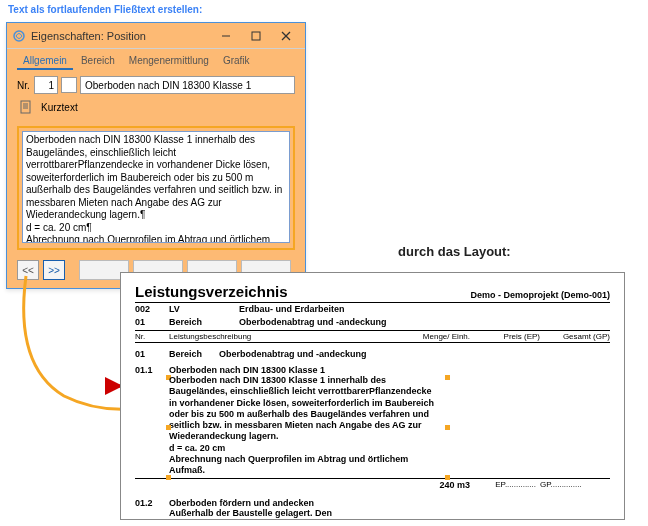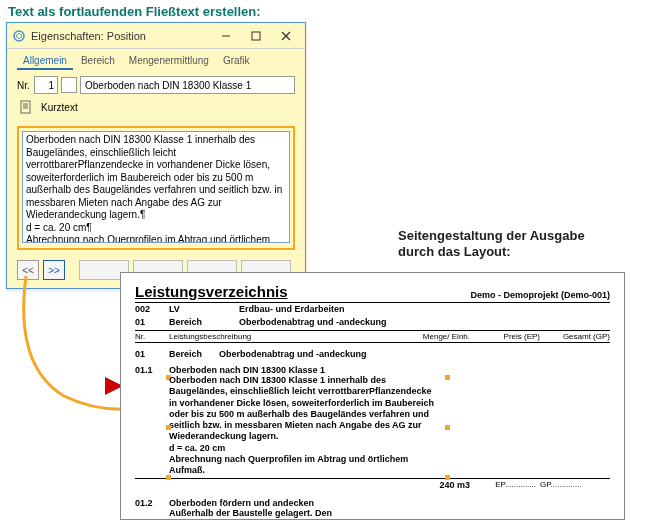--- a/index.html
+++ b/index.html
@@ -10,39 +10,39 @@
     height: 526px;
     font-family: "Segoe UI", Tahoma, sans-serif;
     font-size: 11px;
     background: #fff;
     position: relative;
     overflow: hidden;
   }
   .caption-top {
     position: absolute;
     top: 4px; left: 8px;
-    font-size: 13px;
+    font-size: 10px;
     font-weight: bold;
-    color: #0f766e;
+    color: #3b82f6;
   }
   .caption-right {
     position: absolute;
     top: 228px; left: 398px;
     font-size: 13px;
     font-weight: bold;
     color: #222;
     line-height: 1.2;
   }
   
   .dialog {
     position: absolute;
     top: 22px; left: 6px;
     width: 300px;
     border: 1px solid #4a90d9;
-    background: #fef9c3;
+    background: #fdba74;
     box-shadow: 0 2px 4px rgba(0,0,0,0.1);
   }
   .titlebar {
     height: 26px;
     display: flex;
     align-items: center;
     border-bottom: 1px solid #d0d0d0;
     padding: 0 4px;
     font-size: 11px;
     color: #333;
@@ -172,21 +172,21 @@
     background: #fff;
     padding: 10px 14px 8px 14px;
     overflow: hidden;
   }
   .lv-hdr {
     display: flex;
     align-items: flex-end;
     border-bottom: 1px solid #000;
     padding-bottom: 2px;
   }
-  .lv-title { font-size: 15px; font-weight: bold; flex: 1; text-decoration: underline; }
+  .lv-title { font-size: 15px; font-weight: bold; flex: 1; }
   .lv-proj { font-size: 9px; font-weight: bold; margin-left: 48px; }
   .lv-row {
     display: flex;
     font-size: 9px;
     line-height: 1.4;
   }
   .c1 { width: 34px; font-weight: bold; }
   .c2 { width: 70px; font-weight: bold; }
   .c3 { flex: 1; font-weight: bold; }
   .thead {
@@ -243,21 +243,21 @@
   .qty-row .v { width: 70px; text-align: right; font-weight: bold; }
   .qty-row .ep { width: 70px; text-align: right; padding-right: 4px; font-size:8px;}
   .qty-row .gp { width: 70px; padding-right: 4px; font-size:8px;}
 </style>
 </head>
 <body>
 
 <div class="caption-top">Text als fortlaufenden Fließtext erstellen:</div>
 
 <div class="caption-right">
-  <span>Seitengestaltung der Ausgabe</span><br>
+  <br>
   <span>durch das Layout:</span>
 </div>
 
 <div class="dialog">
   <div class="titlebar">
     <span class="app-icon">
       <svg width="14" height="14" viewBox="0 0 14 14">
           <circle cx="7" cy="7" r="5" fill="none" stroke="#4a90d9" stroke-width="1.5"></circle>
           <path d="M4 7 Q7 2 10 7 Q7 12 4 7" fill="none" stroke="#4a90d9" stroke-width="1"></path>
         </svg>

